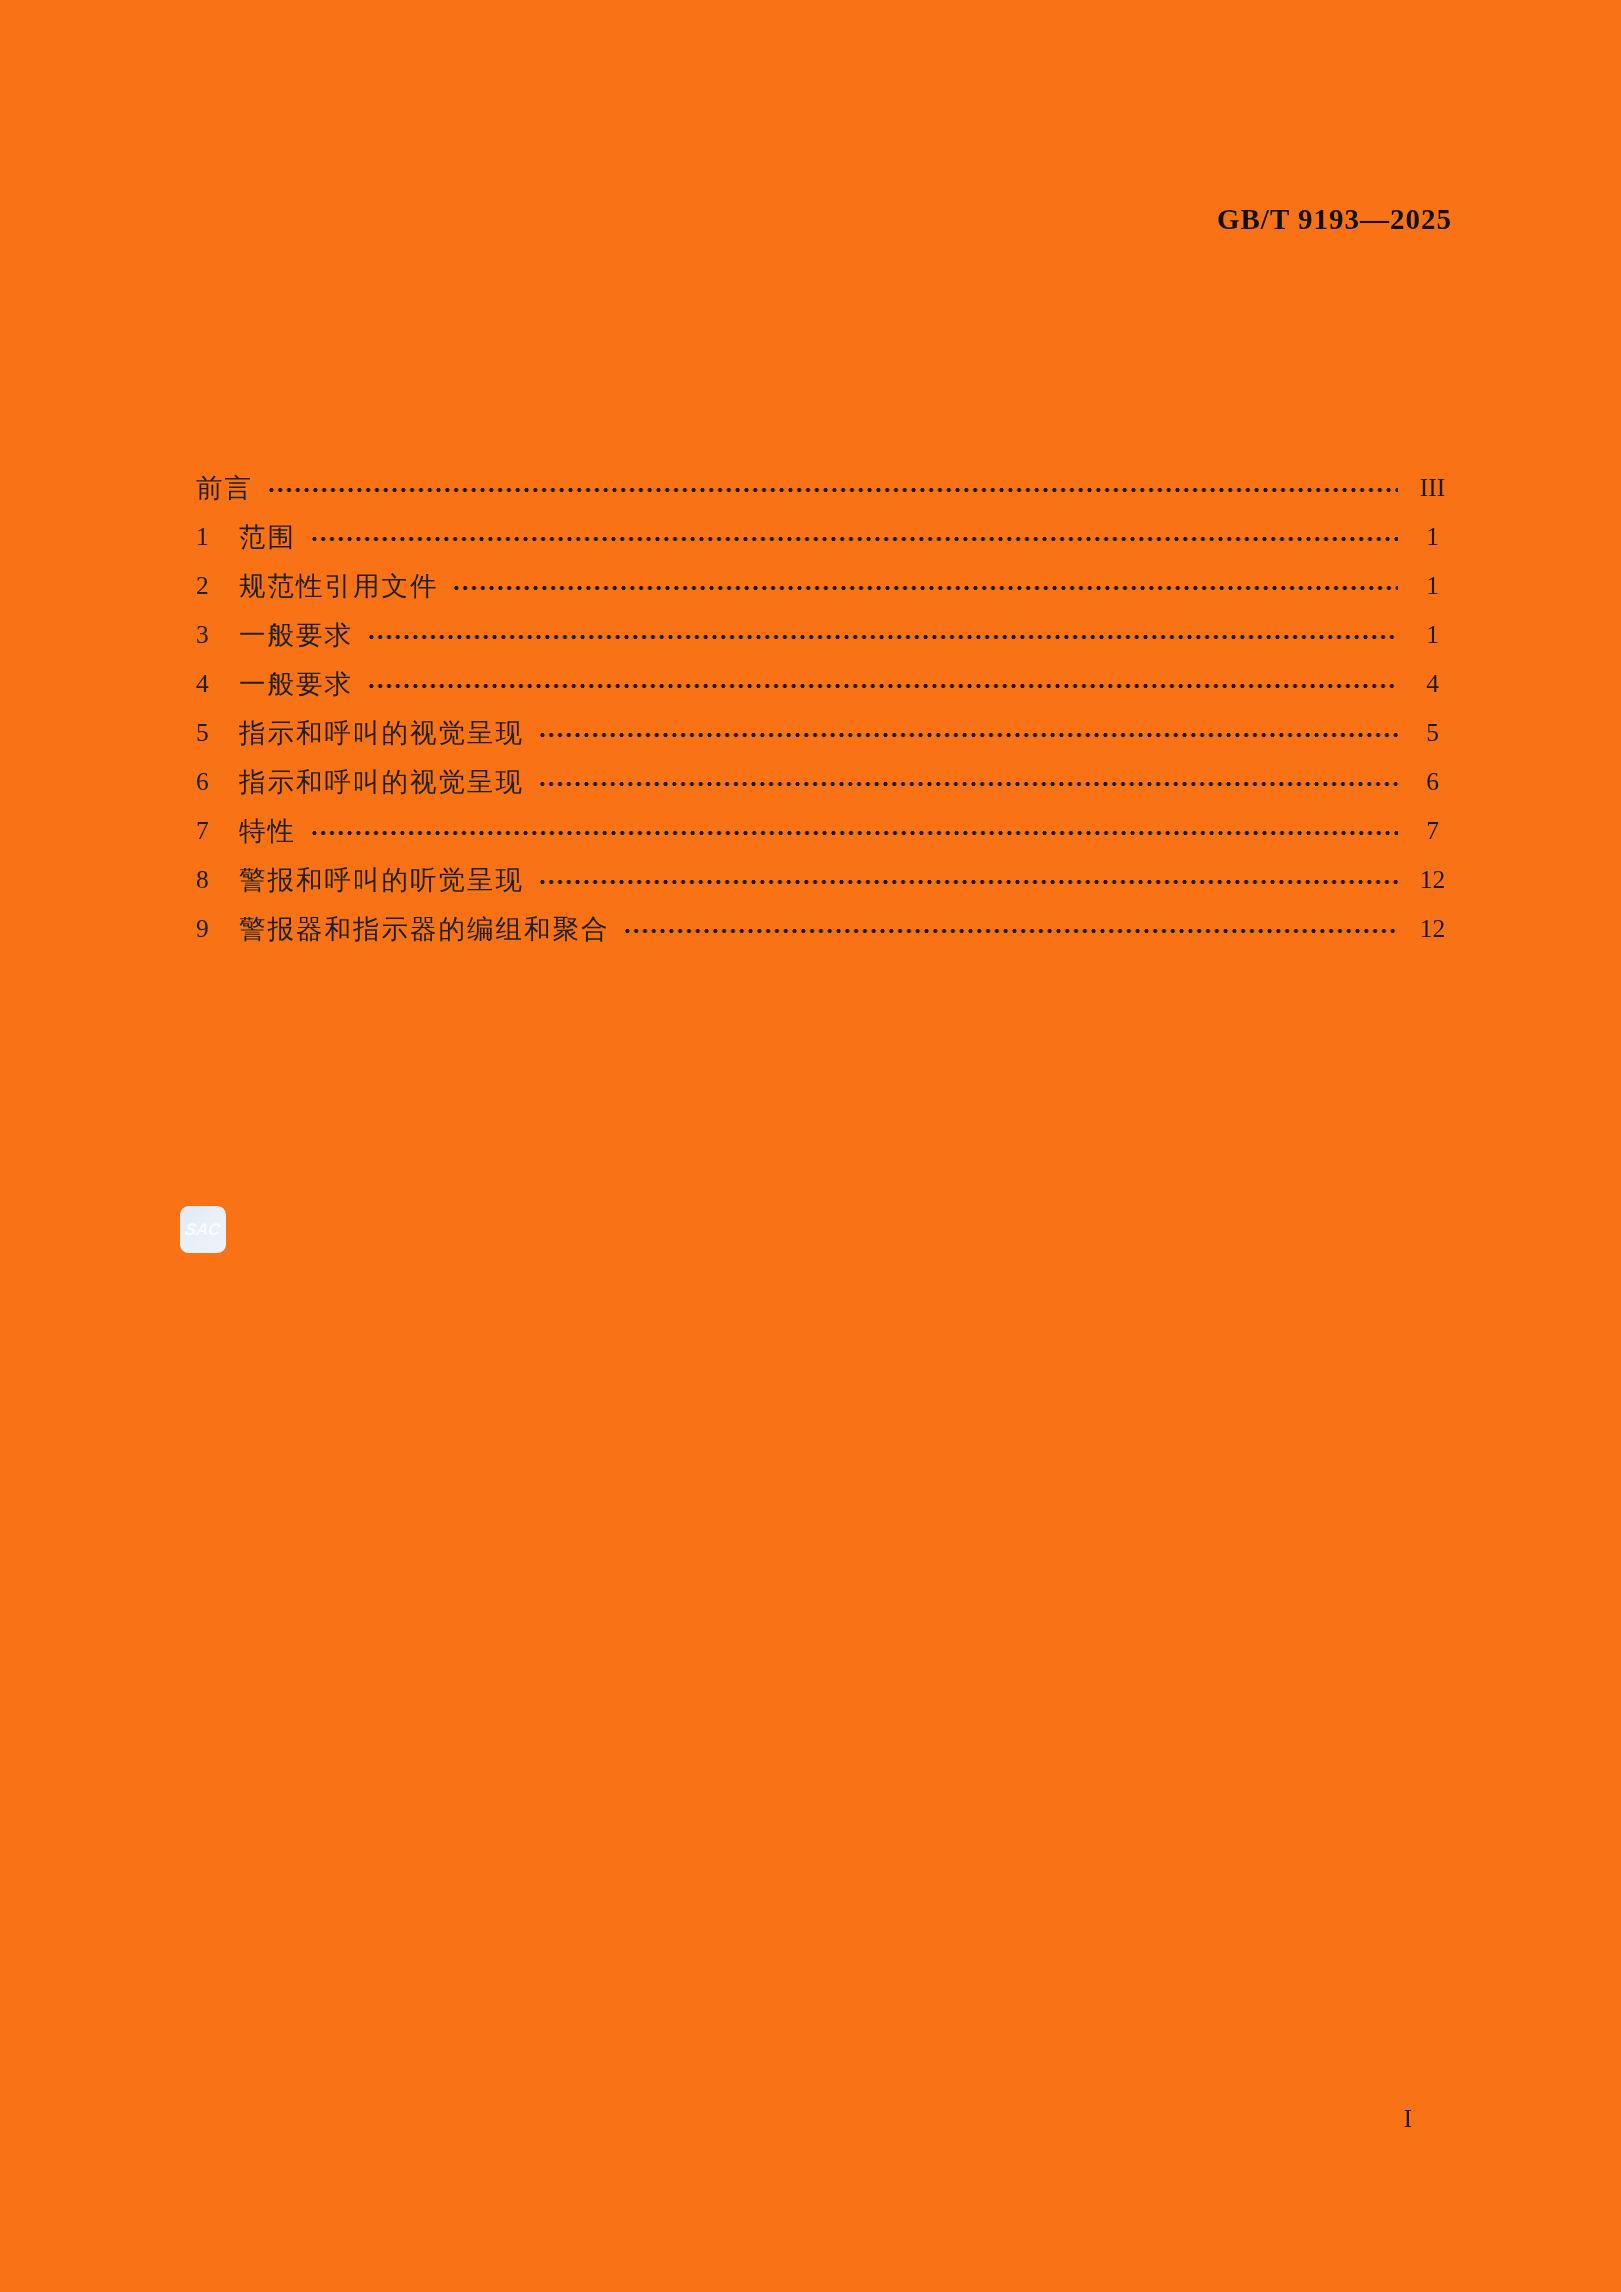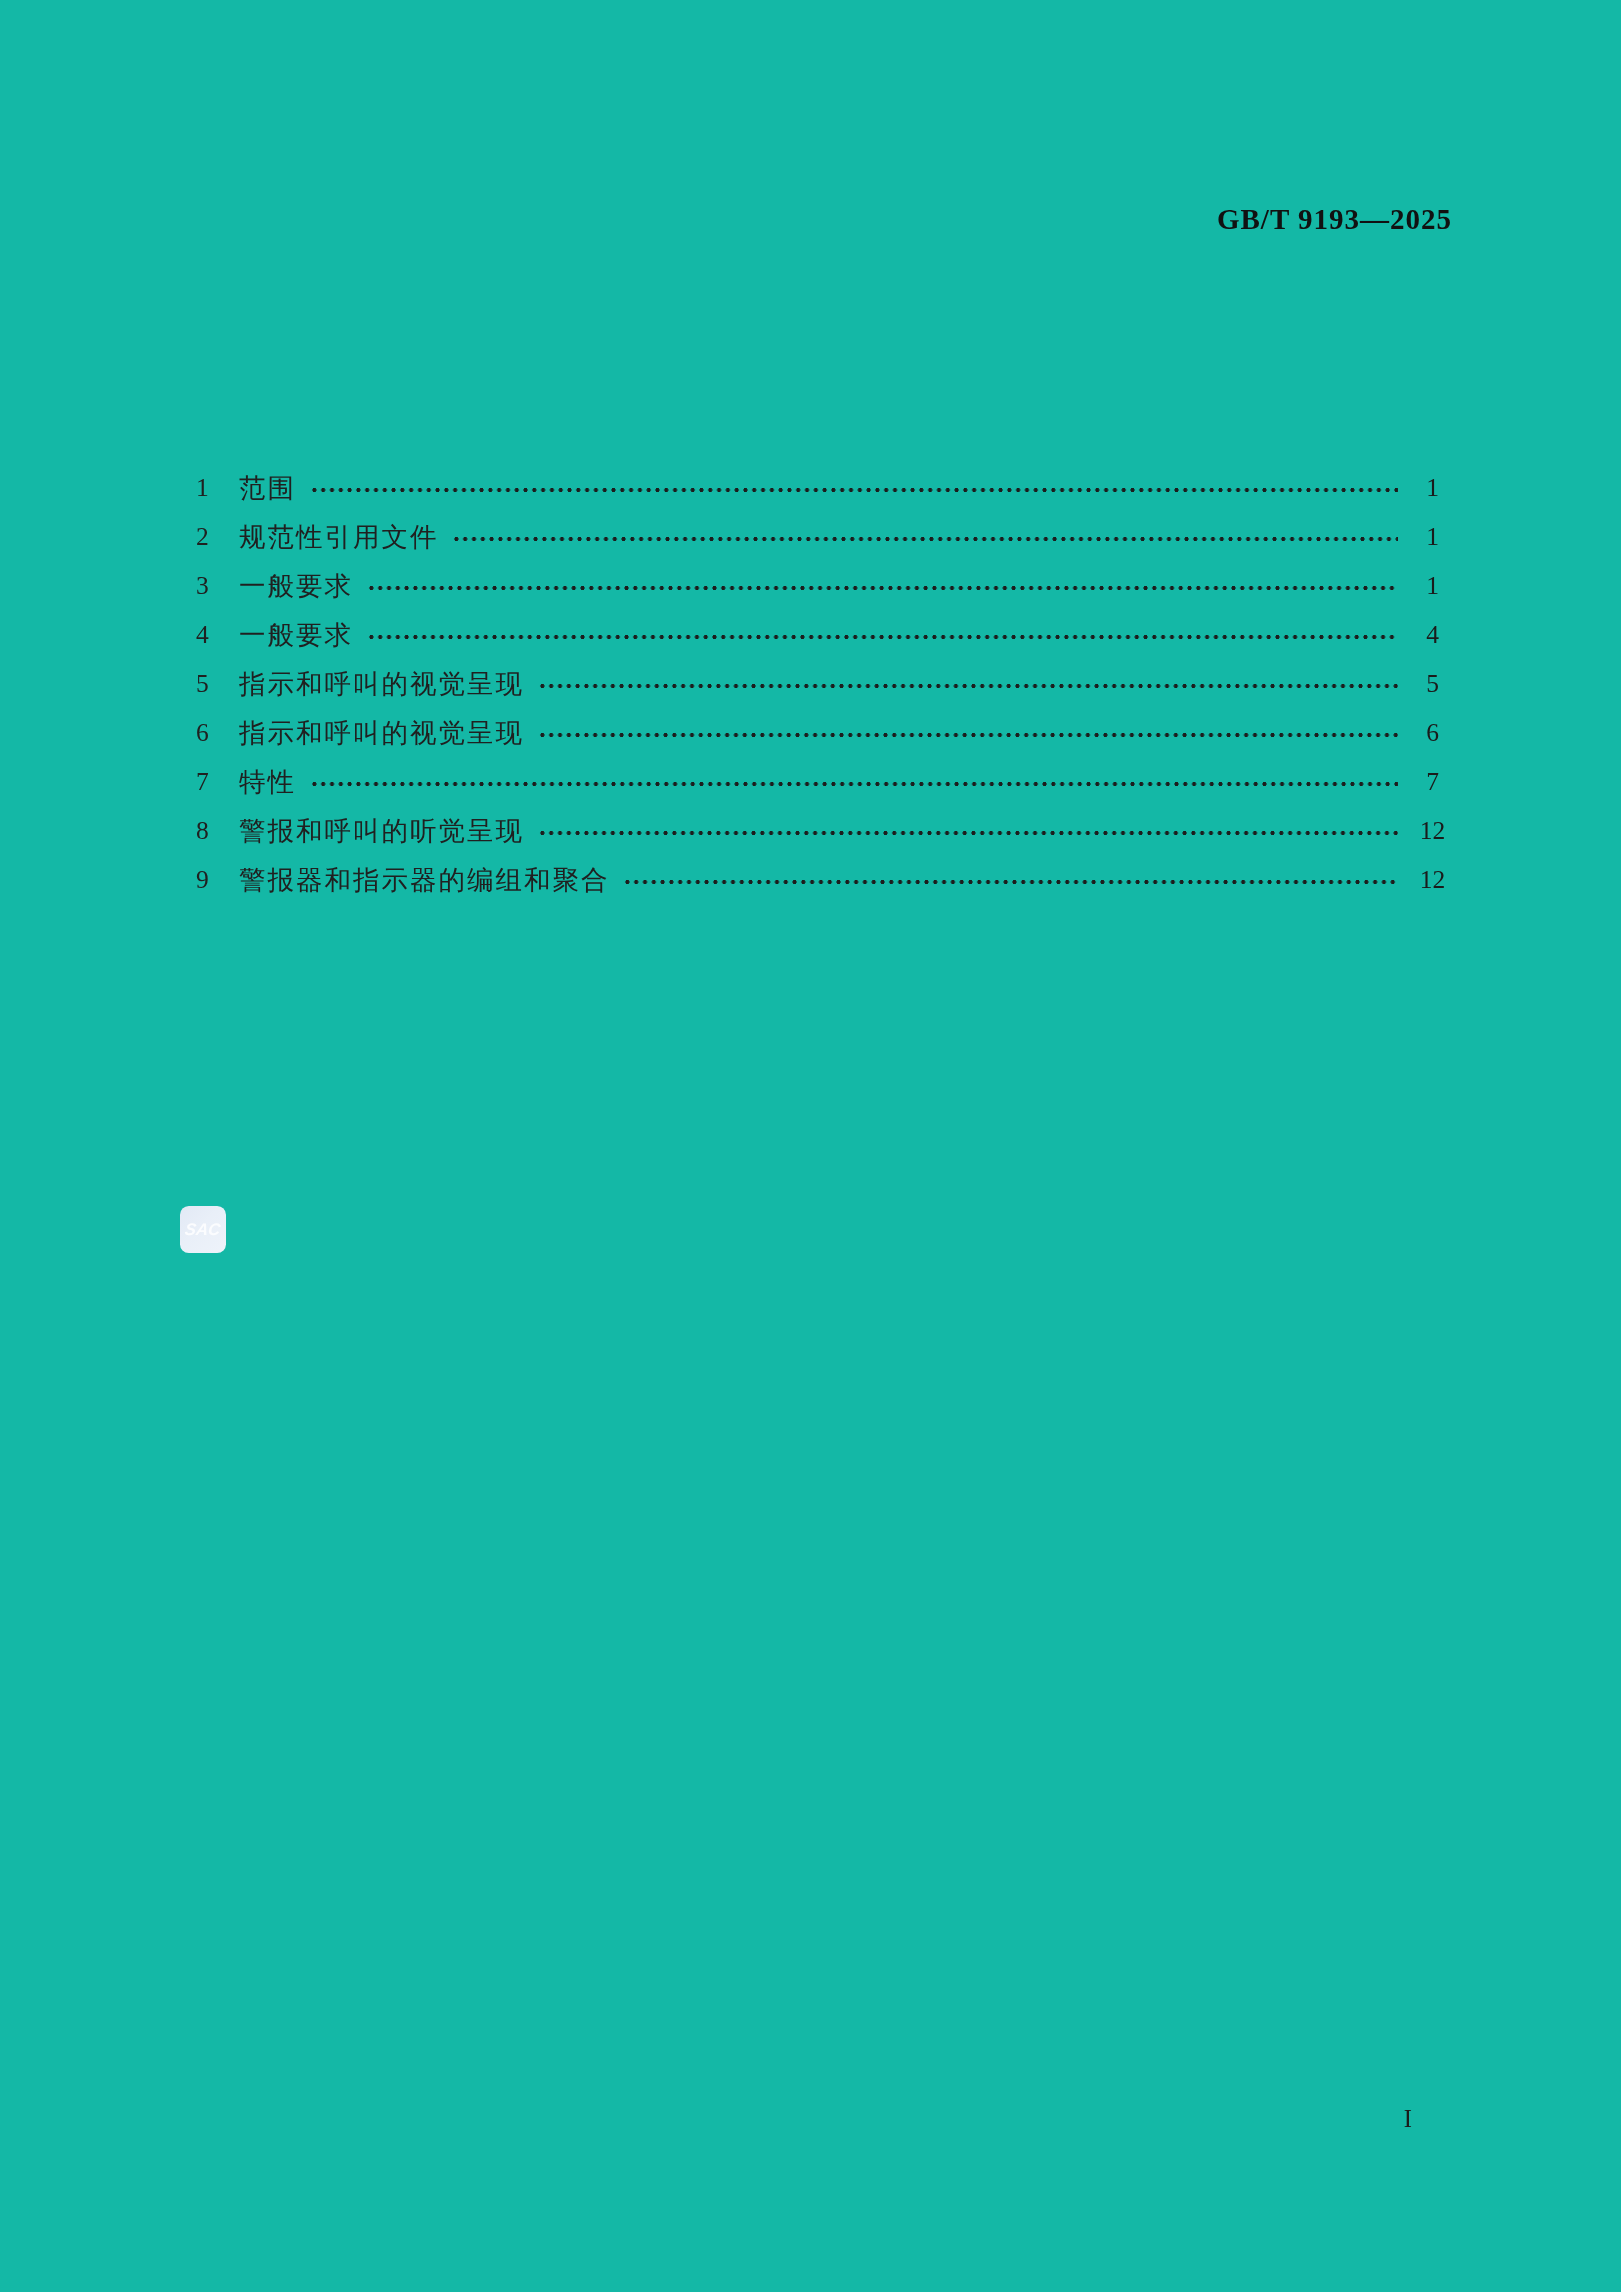--- a/index.html
+++ b/index.html
@@ -4,21 +4,21 @@
 <style>
   html, body {
     margin: 0;
     padding: 0;
     background: #ffffff;
   }
   .page {
     position: relative;
     width: 1621px;
     height: 2293px;
-    background: #14b8a6;
+    background: #f97316;
     font-family: "Liberation Serif", "DejaVu Serif", serif;
     color: #1f1f1f;
     overflow: hidden;
   }
   .std-number {
     position: absolute;
     top: 203px;
     right: 169px;
     font-size: 29px;
     font-weight: bold;
@@ -112,20 +112,26 @@
 </head>
 <body>
 
 <div class="page">
 
   <div class="std-number">GB/T 9193—2025</div>
 
 
   <div class="toc" id="toc-list">
       <div class="toc-row">
+
+      <span class="toc-title">前言</span>
+      <span class="leader"></span>
+      <span class="toc-page">III</span>
+    </div>
+      <div class="toc-row">
       <span class="toc-num">1</span>
       <span class="toc-title">范围</span>
       <span class="leader"></span>
       <span class="toc-page">1</span>
     </div>
       <div class="toc-row">
       <span class="toc-num">2</span>
       <span class="toc-title">规范性引用文件</span>
       <span class="leader"></span>
       <span class="toc-page">1</span>

